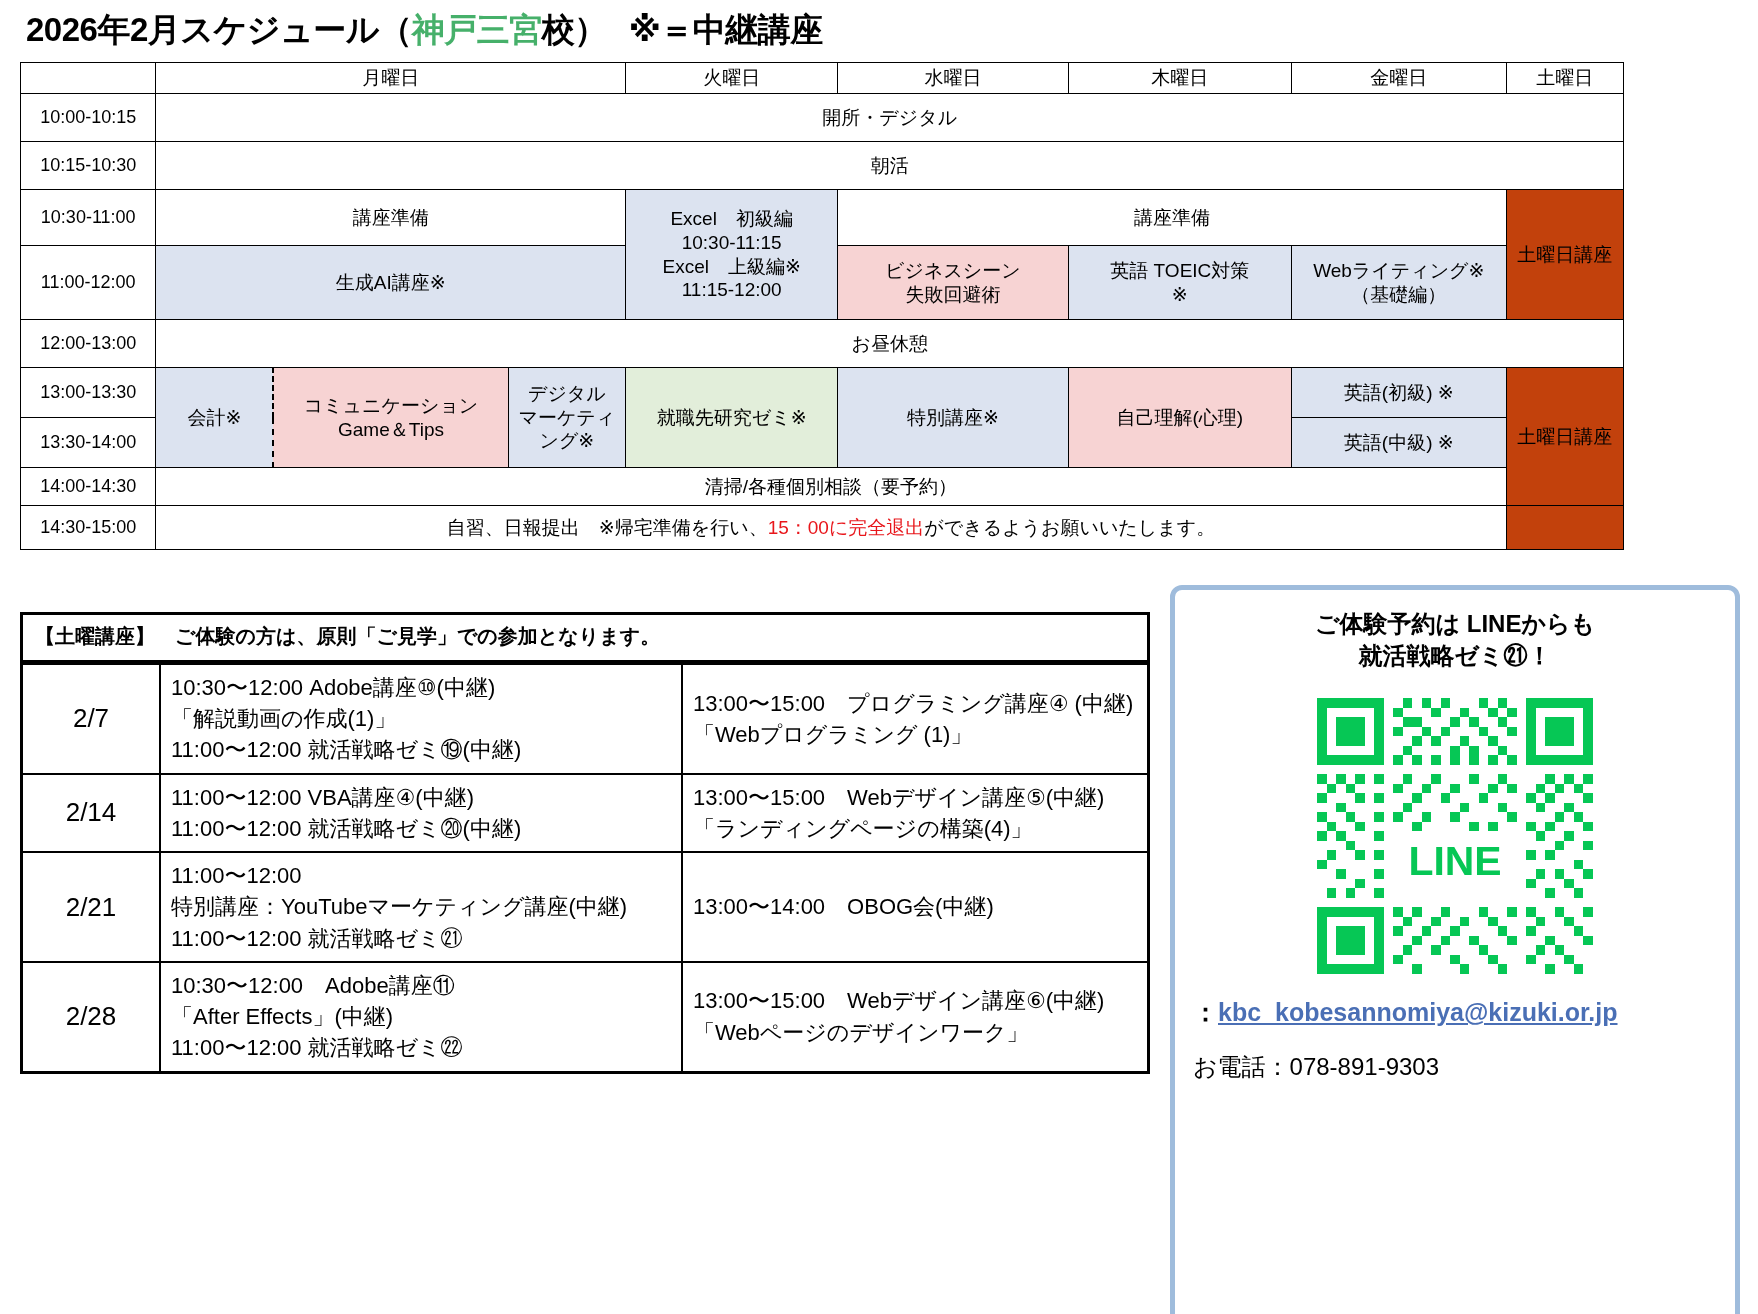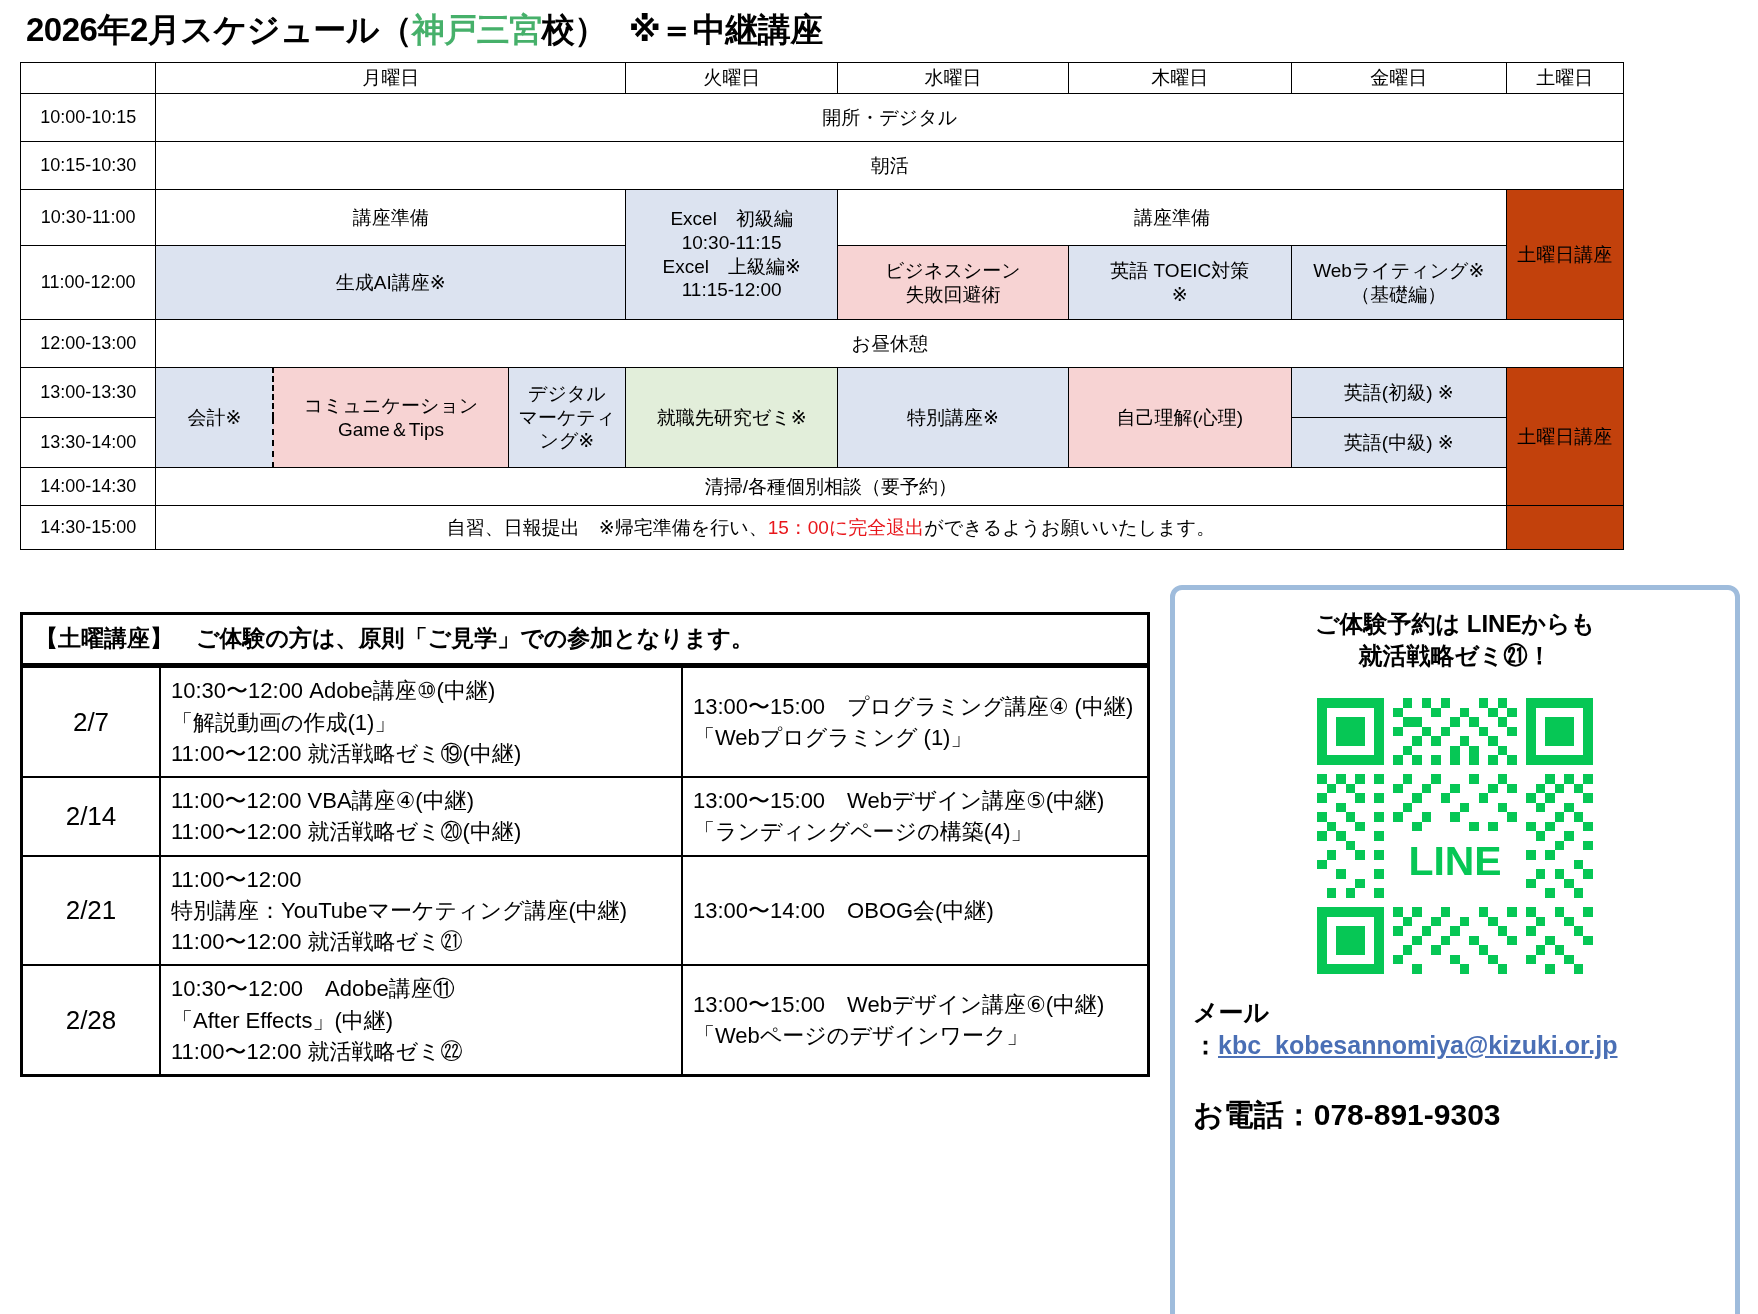--- a/index.html
+++ b/index.html
@@ -47,21 +47,21 @@
   .nowrapc{white-space:nowrap;}
 
   
   #satbox{
     position:absolute;left:20px;top:612px;
     width:1130px;
     border:3px solid #000;
     box-sizing:border-box;
   }
   #sathead{
-    font-size:23px;font-weight:bold;
+    font-size:20px;font-weight:bold;
     padding:10px 12px 12px 12px;
     border-bottom:3px solid #000;
     line-height:1.15;
   }
   #sattable{width:100%;border-collapse:collapse;table-layout:fixed;}
   #sattable td{
     border:2px solid #000;
     font-size:22px;
     vertical-align:middle;
     padding:7px 10px;
@@ -90,21 +90,21 @@
   }
   #qrwrap{display:flex;justify-content:center;margin-top:26px;}
   #qr{width:276px;height:276px;position:relative;}
   .contact{margin-top:22px;}
   .contact .lbl{font-size:25px;font-weight:bold;line-height:1.3;}
   .contact a.mail{
     font-size:25px;font-weight:bold;color:#4a6fb5;
     text-decoration:underline;word-break:break-all;line-height:1.3;
     display:inline;
   }
-  #phone{margin-top:34px;font-size:30px;font-weight:bold;}
+  #phone{margin-top:22px;font-size:24px;font-weight:normal;}
 </style>
 </head>
 <body>
 
 <div id="title">
   <span>2026年2月スケジュール（</span><span class="green">神戸三宮</span><span>校）</span><span class="sp"></span><span>※＝中継講座</span>
 </div>
 
 <table id="sched">
   <colgroup>
@@ -456,18 +456,17 @@
         <rect x="19" y="28" width="1" height="1"></rect>
           <rect x="24" y="28" width="1" height="1"></rect>
         <rect x="27" y="28" width="1" height="1"></rect>
       </g>
       <rect x="9" y="14.5" width="11" height="5" fill="#ffffff"></rect>
       <text x="14.5" y="18.6" font-family="Liberation Sans, sans-serif" font-size="4.3" font-weight="bold" fill="#06c755" text-anchor="middle">LINE</text>
     </svg>
   </div>
 
   <div class="contact">
-    <div class="lbl">メール</div>
     <div><span class="lbl">：</span><a class="mail" href="#">kbc_kobesannomiya@kizuki.or.jp</a></div>
   </div>
 
   <div id="phone">お電話：078-891-9303</div>
 </div>
 
 </body></html>

